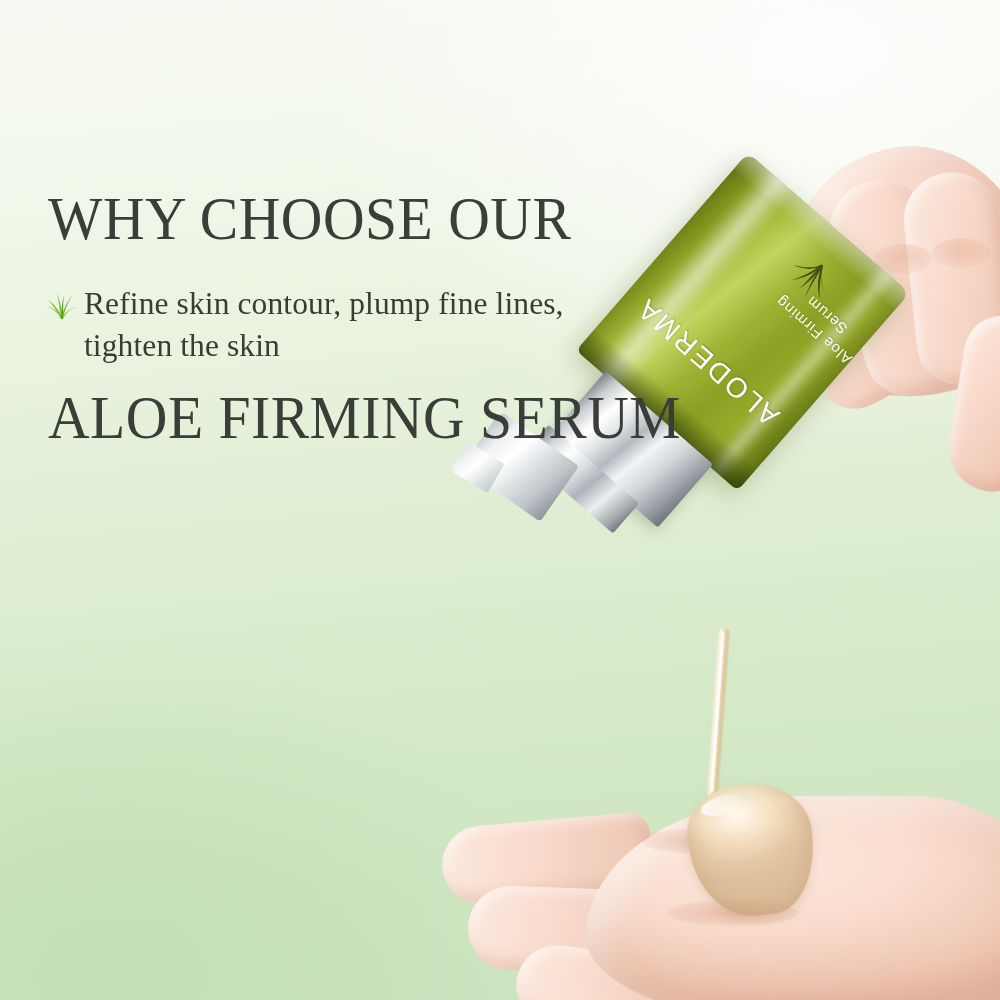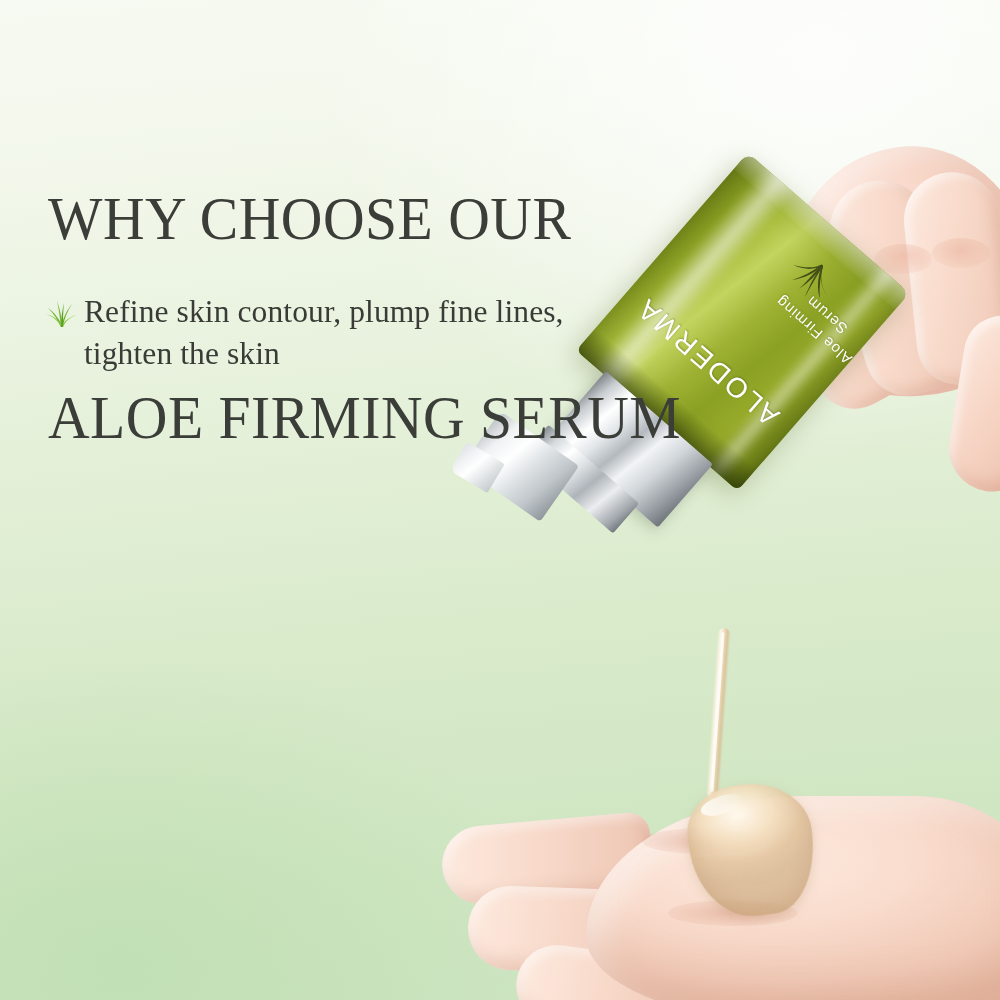--- a/index.html
+++ b/index.html
@@ -55,21 +55,21 @@
     transform: scaleX(0.93);
     transform-origin: left top;
     white-space: pre;
   }
   .headline .hl-line { display: block; }
 
   
   .bullets {
     position: absolute;
     left: 46px;
-    top: 290px;
+    top: 282px;
     width: 660px;
     font-family: Liberation Serif, serif;
   }
   .bullet-row {
     display: flex;
     align-items: flex-start;
     margin-bottom: 46px;
   }
   .bullet-icon {
     flex: 0 0 auto;

